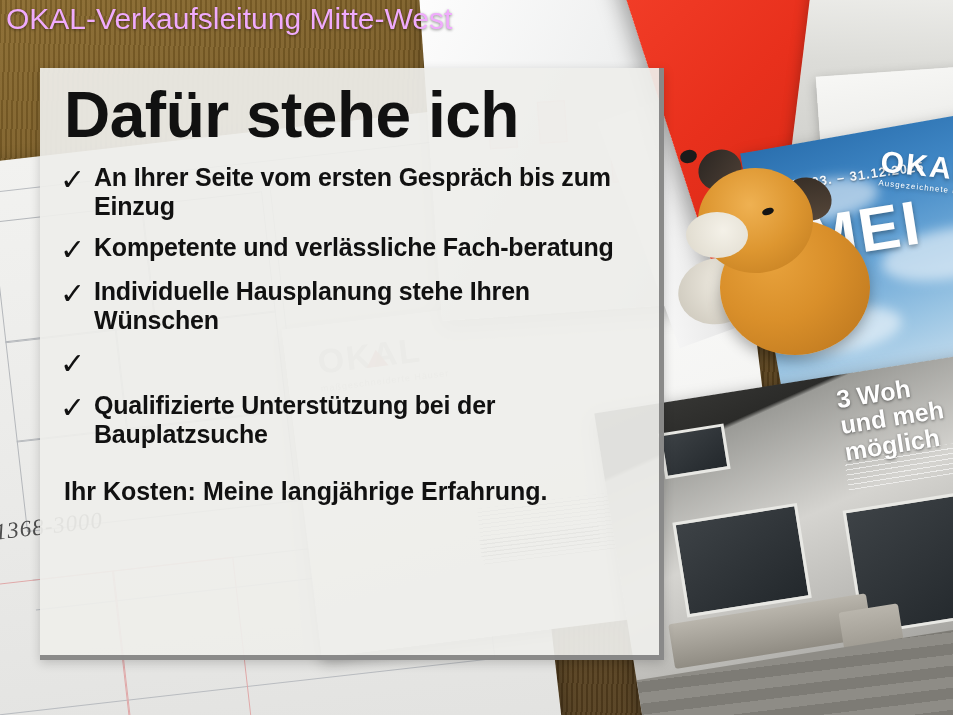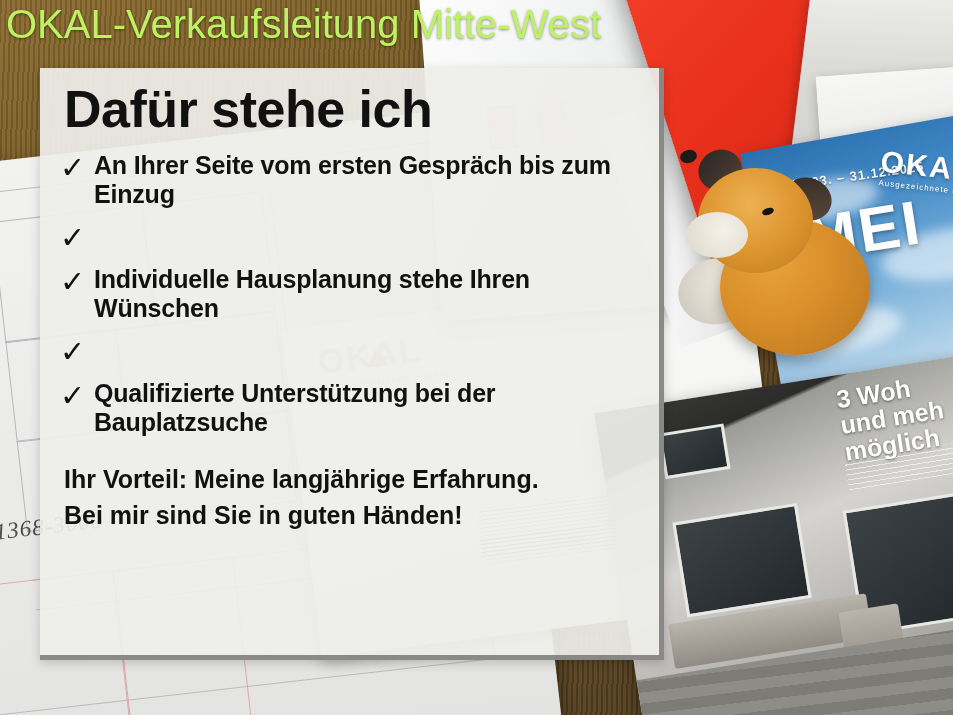--- a/index.html
+++ b/index.html
@@ -213,21 +213,21 @@
   #panel{
     position:absolute;left:40px;top:68px;width:624px;height:592px;
     background:rgba(238,238,235,.93);
     border-right:5px solid rgba(120,120,120,.85);
     border-bottom:5px solid rgba(120,120,120,.85);
     box-shadow:0 3px 10px rgba(0,0,0,.18);
     box-sizing:border-box;
     padding:14px 20px 0 20px;
   }
   #panel-title{
-    font-size:52px;font-weight:bold;color:#111;
+    font-size:64px;font-weight:bold;color:#111;
     letter-spacing:-.5px;margin:0 0 14px 4px;line-height:1.05;
   }
   #bullets{list-style:none;margin:0;padding:0;}
   #bullets li{
     display:flex;align-items:flex-start;
     margin:0 0 12px 0;
   }
   .check{
     flex:0 0 auto;width:34px;
     font-size:30px;color:#111;line-height:1;
@@ -239,21 +239,21 @@
   }
   #closing{
     margin:26px 0 0 4px;
     font-size:25px;font-weight:bold;color:#111;line-height:1.3;
   }
   #closing div+div{margin-top:4px;}
 
   
   #caption{
     position:absolute;left:6px;top:2px;
-    font-size:40px;color:#bef264;
+    font-size:30px;color:#f0abfc;
     letter-spacing:0px;white-space:nowrap;
     text-shadow:0 1px 3px rgba(0,0,0,.45);
   }
 </style>
 </head>
 <body>
 
 <div id="stage">
 
   <div class="layer" id="desk"></div>
@@ -340,35 +340,35 @@
   <div id="panel">
     <h1 id="panel-title">Dafür stehe ich</h1>
 
     <ul id="bullets">
       <li>
         <span class="check">✓</span>
         <span class="btext">An Ihrer Seite vom ersten Gespräch bis zum Einzug</span>
       </li>
       <li>
         <span class="check">✓</span>
+        <span class="btext">Kompetente und verlässliche Fach-beratung</span>
       </li>
       <li>
         <span class="check">✓</span>
         <span class="btext">Individuelle Hausplanung stehe Ihren Wünschen</span>
       </li>
       <li>
         <span class="check">✓</span>
       </li>
       <li>
         <span class="check">✓</span>
         <span class="btext">Qualifizierte Unterstützung bei der Bauplatzsuche</span>
       </li>
     </ul>
 
     <div id="closing">
-      <div>Ihr Vorteil: Meine langjährige Erfahrung.</div>
-      <div>Bei mir sind Sie in guten Händen!</div>
+      <div>Ihr Kosten: Meine langjährige Erfahrung.</div>
     </div>
   </div>
 
   <div id="caption">OKAL-Verkaufsleitung Mitte-West</div>
 
 </div>
 
 </body></html>

